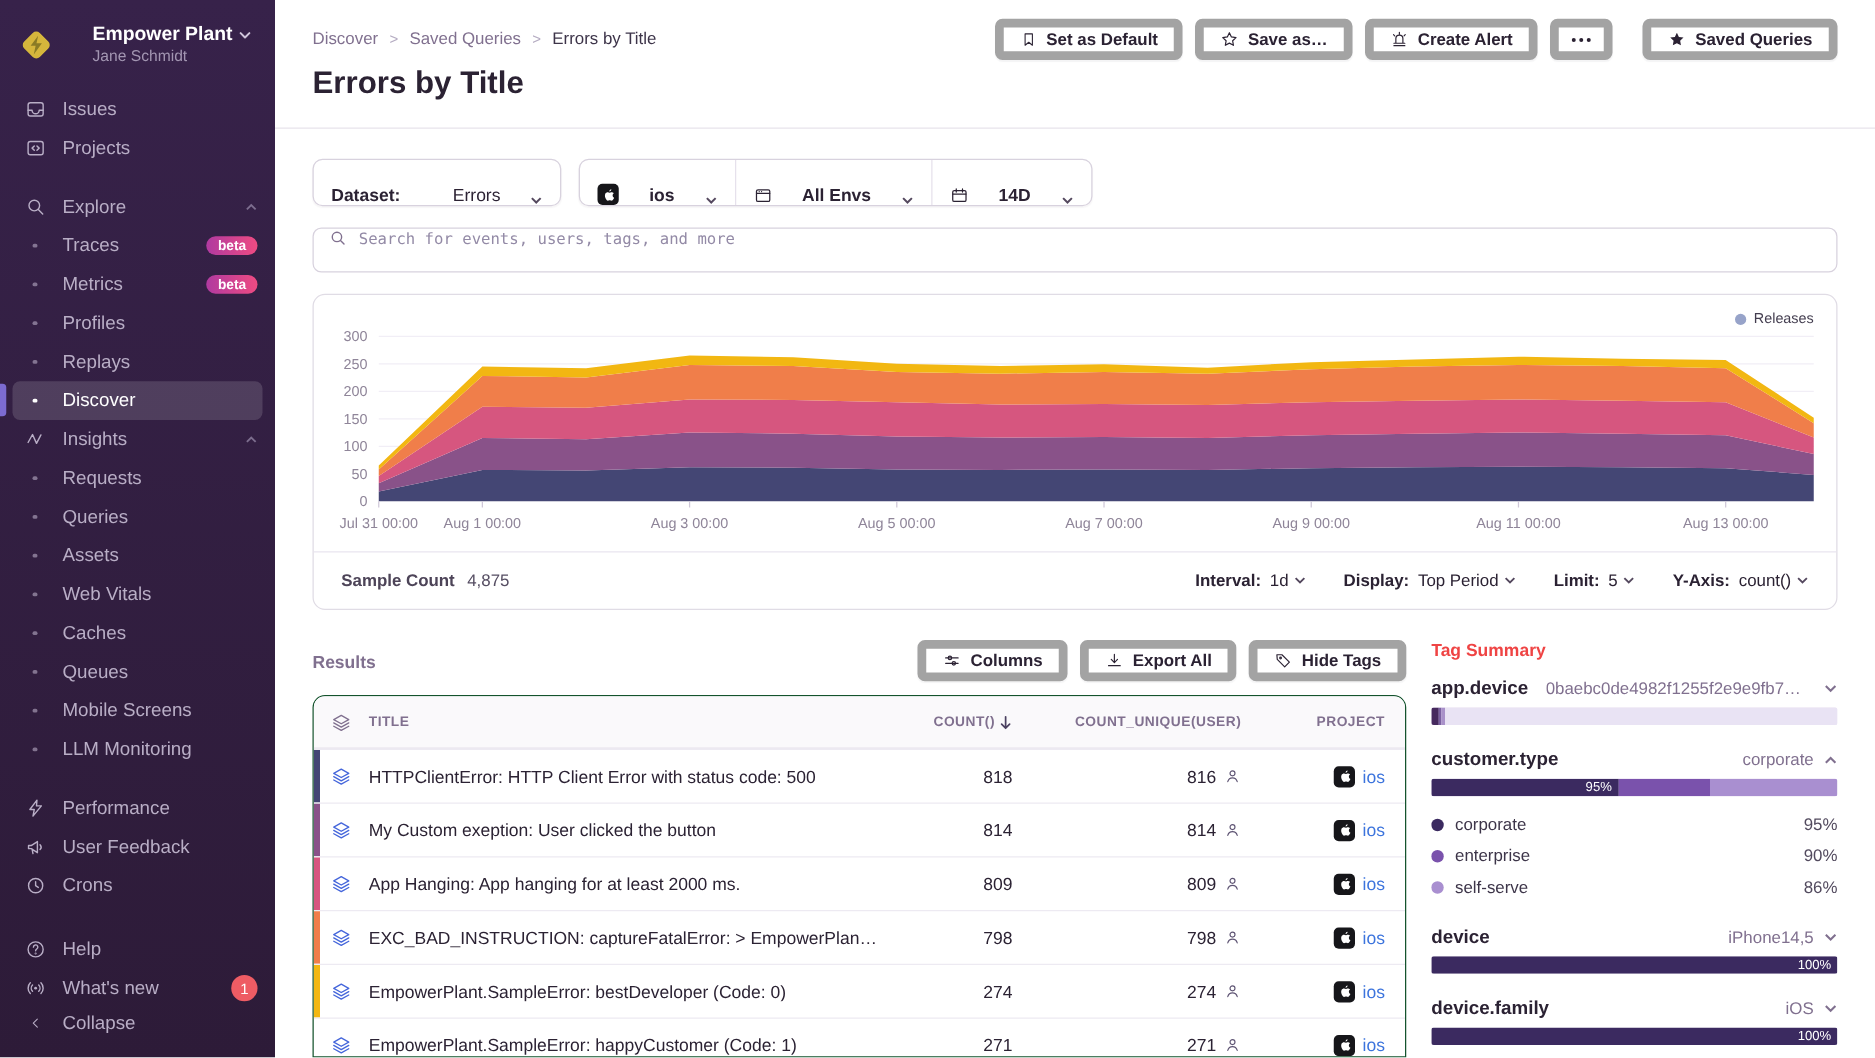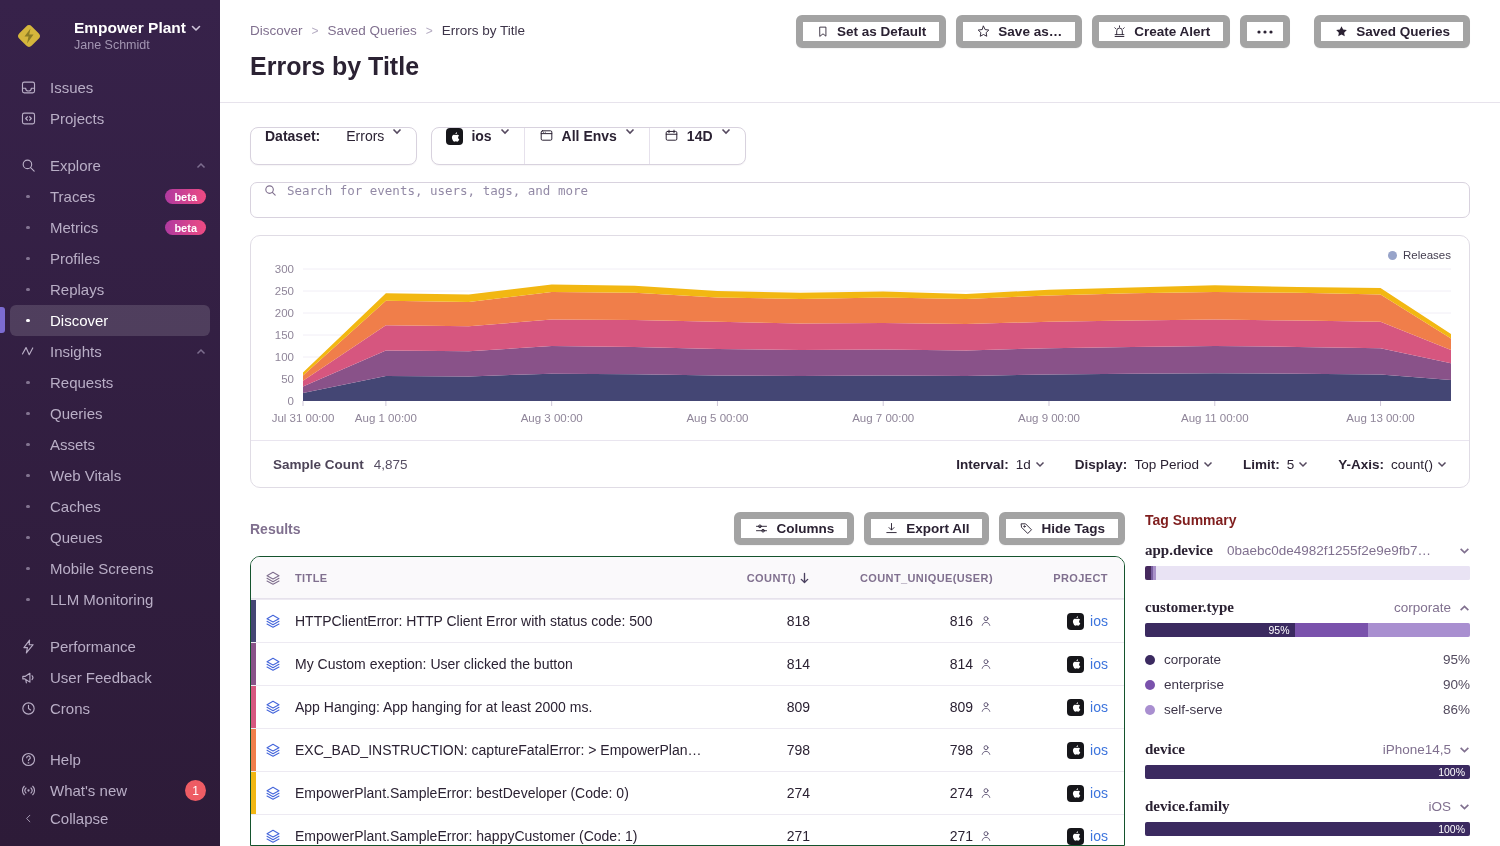--- a/index.html
+++ b/index.html
@@ -43,21 +43,21 @@
          box-shadow:0 1px 1px rgba(40,30,50,.05); cursor:pointer; white-space:nowrap; }
   .btn svg { stroke:#2b2233; fill:none; stroke-width:1.5; stroke-linecap:round; stroke-linejoin:round; }
   .btn .filled { fill:#2b2233; stroke:none; }
   .btn-more { padding:0 10px; letter-spacing:1px; }
   .gap-lg { width:4px; }
 
   
   .filters { position:absolute; left:250px; top:127px; display:flex; gap:14px; }
   .fbtn { display:flex; align-items:center; height:38px; background:#fff; border:1px solid #d8d2de;
           border-radius:8px; box-shadow:0 1px 1px rgba(40,30,50,.04); font-size:14px; cursor:pointer; }
-  .fseg { display:flex; align-items:flex-start; gap:8px; padding:0 14px; height:100%; font-weight:700; color:#2b2233; }
+  .fseg { display:flex; align-items:flex-end; gap:24px; padding:0 14px; height:100%; font-weight:700; color:#2b2233; }
   .fsep { width:1px; align-self:stretch; background:#e6e1ec; }
   .flabel { font-weight:700; } .fvalue { font-weight:400; margin-left:18px; }
   .chev { flex:none; }
   .apple-badge { width:17px; height:17px; background:#16161a; border-radius:4px; display:flex; align-items:center; justify-content:center; flex:none; }
 
   .searchbar { position:absolute; left:250px; top:182px; width:1220px; height:36px; background:#fff;
                border:1px solid #d8d2de; border-radius:7px; display:flex; align-items:flex-start; padding:0 12px; gap:9px; }
   .searchbar input { border:none; outline:none; flex:1; font-family:"DejaVu Sans Mono",monospace; font-size:12.5px; color:#2b2233; background:transparent; }
   .searchbar input::placeholder { color:#938aa6; }
 
@@ -90,24 +90,24 @@
   .c-num { text-align:right; padding-right:14px; }
   .c-uniq { display:flex; justify-content:flex-end; align-items:center; gap:6px; padding-right:16px; }
   .c-proj { display:flex; justify-content:flex-end; align-items:center; gap:6px; padding-right:16px; }
   .proj-link { color:#3c74dd; cursor:pointer; }
   .chip { position:absolute; left:0; top:0; bottom:0; width:5px; }
   .hdr-cell-r { display:flex; justify-content:flex-end; align-items:center; gap:3px; padding-right:14px; }
   .hdr-cell-r2 { display:flex; justify-content:flex-end; padding-right:16px; }
 
   
   .tags { position:absolute; left:1145px; top:512px; width:325px; height:334px; overflow:hidden; }
-  .tags-title { font-size:14px; font-weight:700; color:#7f1d1d; margin-bottom:14px; }
+  .tags-title { font-size:14px; font-weight:700; color:#ef4444; margin-bottom:14px; }
   .tag-sec { margin-bottom:19px; }
   .tag-head { display:flex; align-items:baseline; gap:8px; cursor:pointer; margin-bottom:7px; }
-  .tag-key { font-size:15px; font-weight:700; color:#2b2233; white-space:nowrap;font-family:Liberation Serif, serif; }
+  .tag-key { font-size:15px; font-weight:700; color:#2b2233; white-space:nowrap; }
   .tag-val { margin-left:auto; font-size:13.5px; color:#80708f; white-space:nowrap; overflow:hidden; text-overflow:ellipsis; }
   .tag-val.tight { margin-left:6px; }
   .tag-chev { flex:none; align-self:center; }
   .tag-bar { height:14px; border-radius:2px; overflow:hidden; display:flex; background:#e9e3f4; }
   .tag-bar .seg { height:100%; display:flex; align-items:center; justify-content:flex-end; }
   .seg-label { color:#fff; font-size:10.5px; padding-right:5px; }
   .tag-legend { margin-top:10px; }
   .tl-row { display:flex; align-items:center; gap:9px; height:25px; font-size:13.5px; color:#3d3549; }
   .tl-dot { width:10px; height:10px; border-radius:50%; flex:none; }
   .tl-pct { margin-left:auto; color:#524a5e; }

